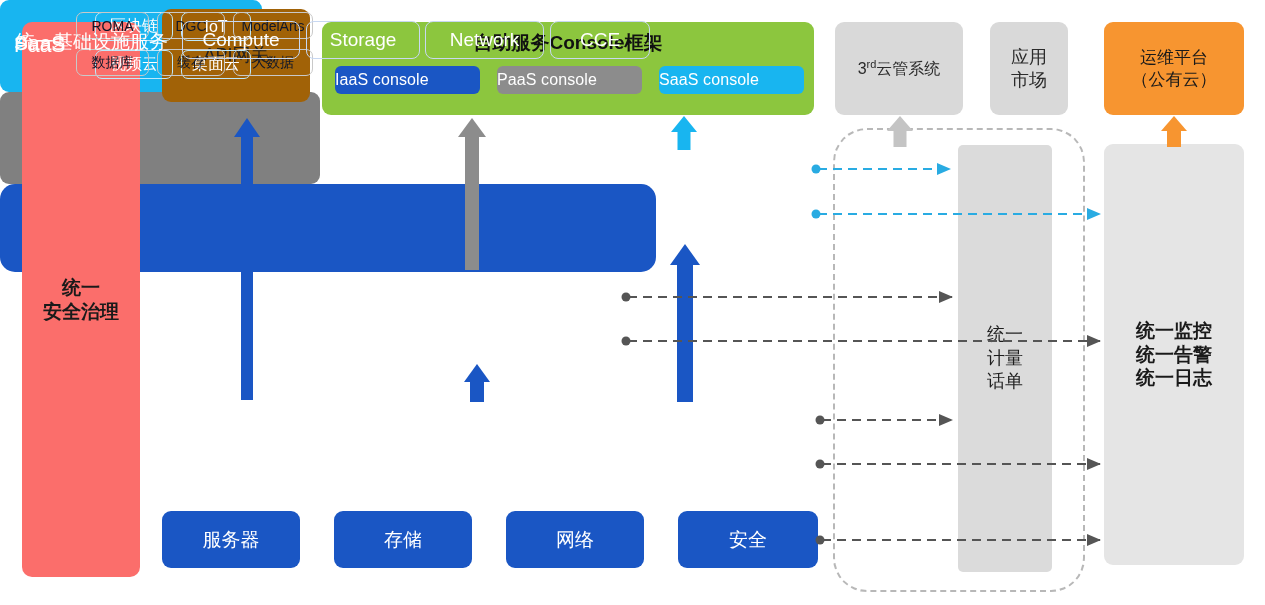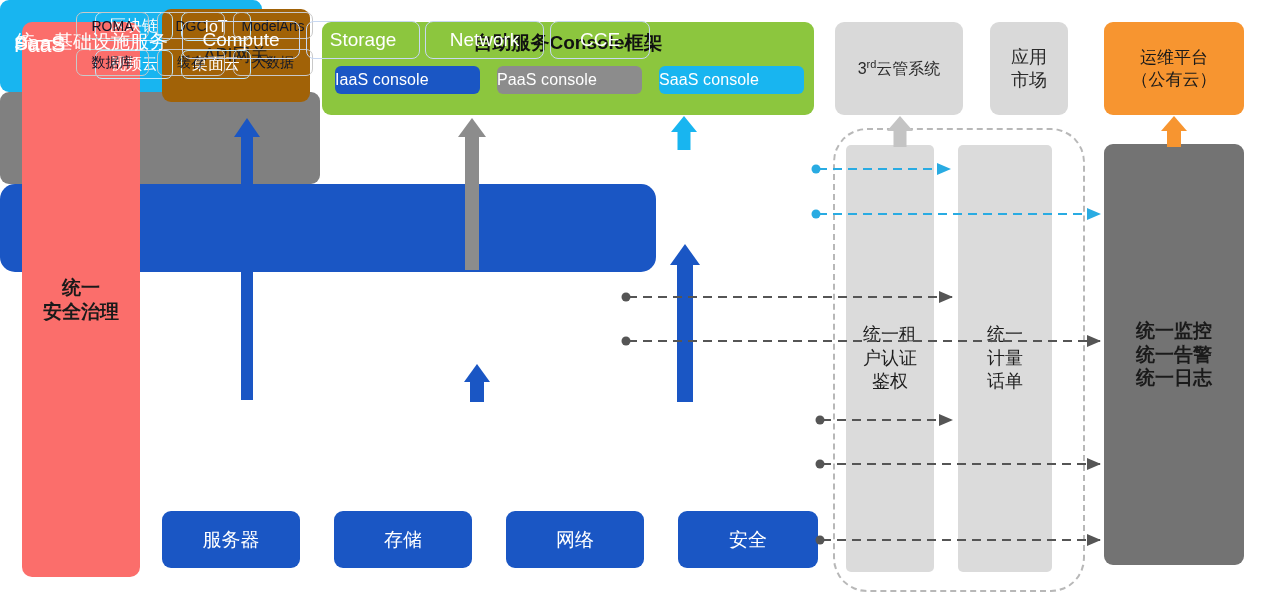--- a/index.html
+++ b/index.html
@@ -59,21 +59,21 @@
 
   
   .ops-top{
     left:1104px;top:22px;width:140px;height:93px;
     background:#F79530;border-radius:9px;color:#1a1a1a;font-size:17px;
   }
 
   
   .ops-col{
     left:1104px;top:144px;width:140px;height:421px;
-    background:#737373;border-radius:9px;color:#1a1a1a;
+    background:#e5e5e5;border-radius:9px;color:#1a1a1a;
     font-size:19px;font-weight:700;text-align:right;
   }
 
   
   .saas{
     left:553px;top:147px;width:262px;height:92px;
     background:#18B5F0;border-radius:9px;display:block;
   }
   .saas-label{position:absolute;left:14px;top:31px;color:#fff;font-size:21px;}
   .saas-tile{
@@ -238,27 +238,20 @@
 
   <div class="box ops-col">
     <div>
       <div>统一监控</div>
       <div>统一告警</div>
       <div>统一日志</div>
     </div>
   </div>
 
   <div class="dash-container"></div>
-  <div class="gray-col gc-auth">
-    <div>
-      <div>统一租</div>
-      <div>户认证</div>
-      <div>鉴权</div>
-    </div>
-  </div>
   <div class="gray-col gc-bill">
     <div>
       <div>统一</div>
       <div>计量</div>
       <div>话单</div>
     </div>
   </div>
 
   <div class="saas">
     <div class="saas-label">SaaS</div>

